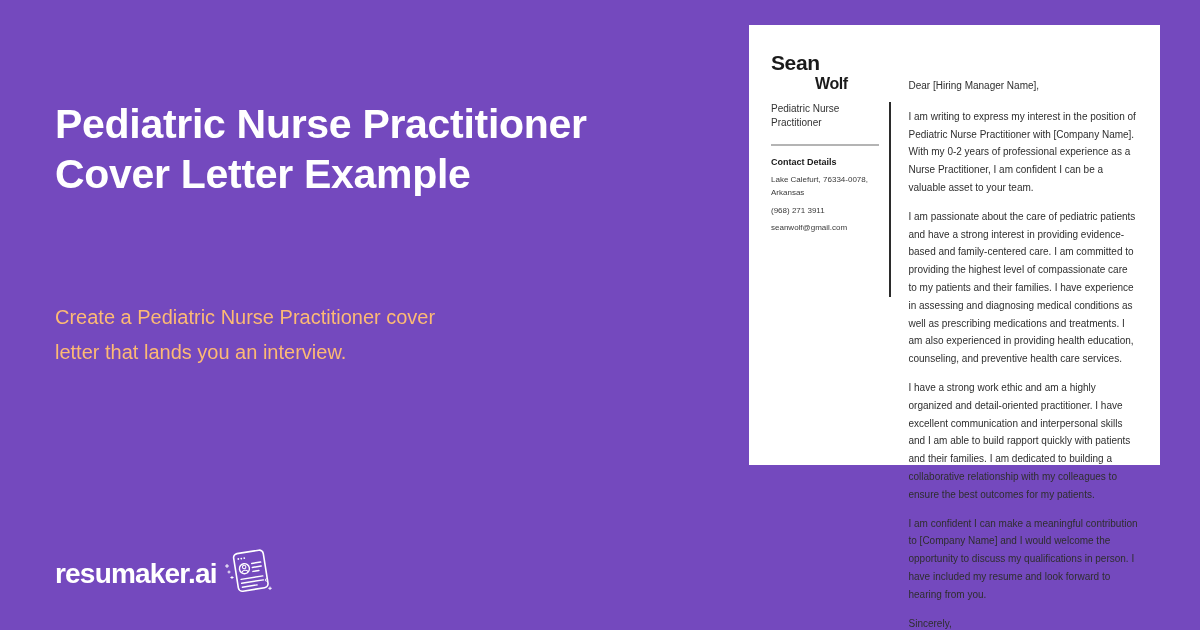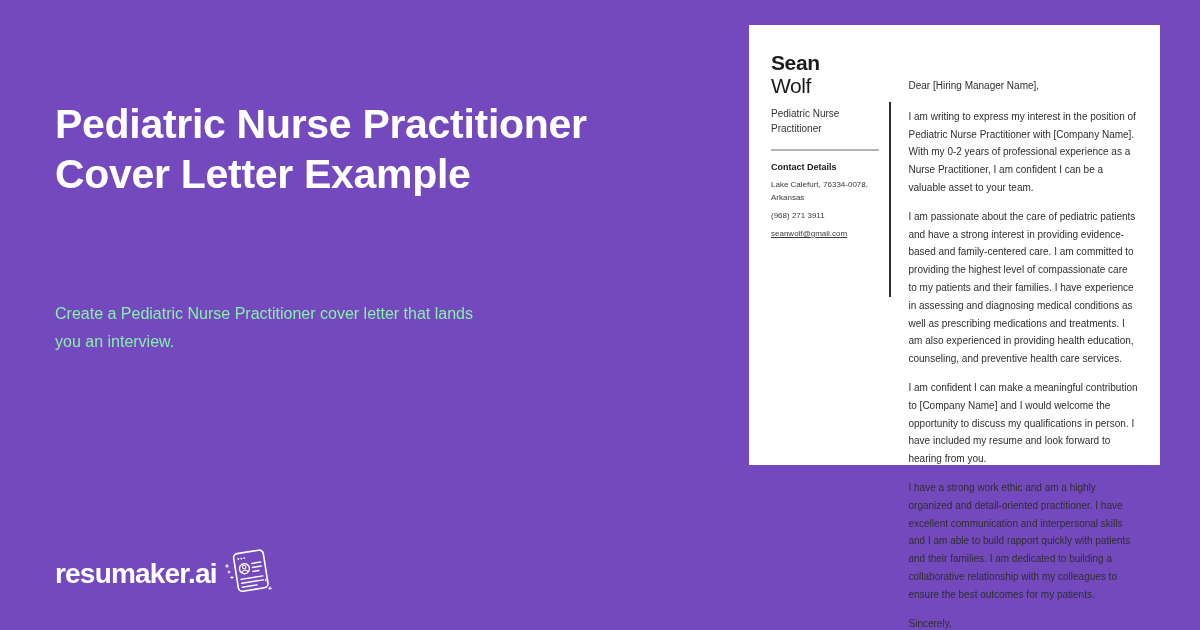--- a/index.html
+++ b/index.html
@@ -35,22 +35,22 @@
     font-weight: bold;
     line-height: 1.22;
     letter-spacing: -0.3px;
   }
 
   .promo-sub {
     position: absolute;
     top: 300px;
     left: 55px;
     width: 420px;
-    color: #86efac;
-    font-size: 16px;
+    color: #fdba74;
+    font-size: 20px;
     font-weight: 400;
     line-height: 1.75;
   }
 
   
   .logo {
     position: absolute;
     left: 55px;
     top: 548px;
     display: flex;
@@ -96,23 +96,24 @@
     margin-bottom: 10px;
   }
   .doc-name-first {
     display: block;
     font-size: 21px;
     font-weight: bold;
     letter-spacing: -0.4px;
   }
   .doc-name-last {
     display: block;
-    font-size: 21px;
-    font-weight: 400;
+    font-size: 16px;
+    font-weight: 700;
     letter-spacing: -0.4px;
+    margin-left: 44px;
   }
 
   .doc-role {
     color: #333333;
     font-size: 10px;
     line-height: 1.45;
     font-weight: 400;
   }
 
   .doc-divider {
@@ -129,21 +130,20 @@
     margin-bottom: 7px;
   }
 
   .doc-contact-line {
     color: #3A3A3A;
     font-size: 8px;
     line-height: 1.6;
     margin-bottom: 5px;
   }
   .doc-contact-line.email {
-    text-decoration: underline;
   }
 
   
   .doc-rule {
     width: 1.5px;
     background: #2B2B2B;
     margin: 50px 18px 168px 0;
     flex: 0 0 1.5px;
   }
 
@@ -220,18 +220,18 @@
     <div class="doc-contact-line">(968) 271 3911</div>
     <div class="doc-contact-line email">seanwolf@gmail.com</div>
   </div>
 
   <div class="doc-rule"></div>
 
   <div class="doc-body">
     <p class="tight">Dear [Hiring Manager Name],</p>
     <p>I am writing to express my interest in the position of Pediatric Nurse Practitioner with [Company Name]. With my 0-2 years of professional experience as a Nurse Practitioner, I am confident I can be a valuable asset to your team.</p>
     <p>I am passionate about the care of pediatric patients and have a strong interest in providing evidence-based and family-centered care. I am committed to providing the highest level of compassionate care to my patients and their families. I have experience in assessing and diagnosing medical conditions as well as prescribing medications and treatments. I am also experienced in providing health education, counseling, and preventive health care services.</p>
+    <p>I have a strong work ethic and am a highly organized and detail-oriented practitioner. I have excellent communication and interpersonal skills and I am able to build rapport quickly with patients and their families. I am dedicated to building a collaborative relationship with my colleagues to ensure the best outcomes for my patients.</p>
     <p>I am confident I can make a meaningful contribution to [Company Name] and I would welcome the opportunity to discuss my qualifications in person. I have included my resume and look forward to hearing from you.</p>
-    <p>I have a strong work ethic and am a highly organized and detail-oriented practitioner. I have excellent communication and interpersonal skills and I am able to build rapport quickly with patients and their families. I am dedicated to building a collaborative relationship with my colleagues to ensure the best outcomes for my patients.</p>
     <p>Sincerely,</p>
     <p>[Your Name]</p>
   </div>
 </div>
 
 </body></html>

